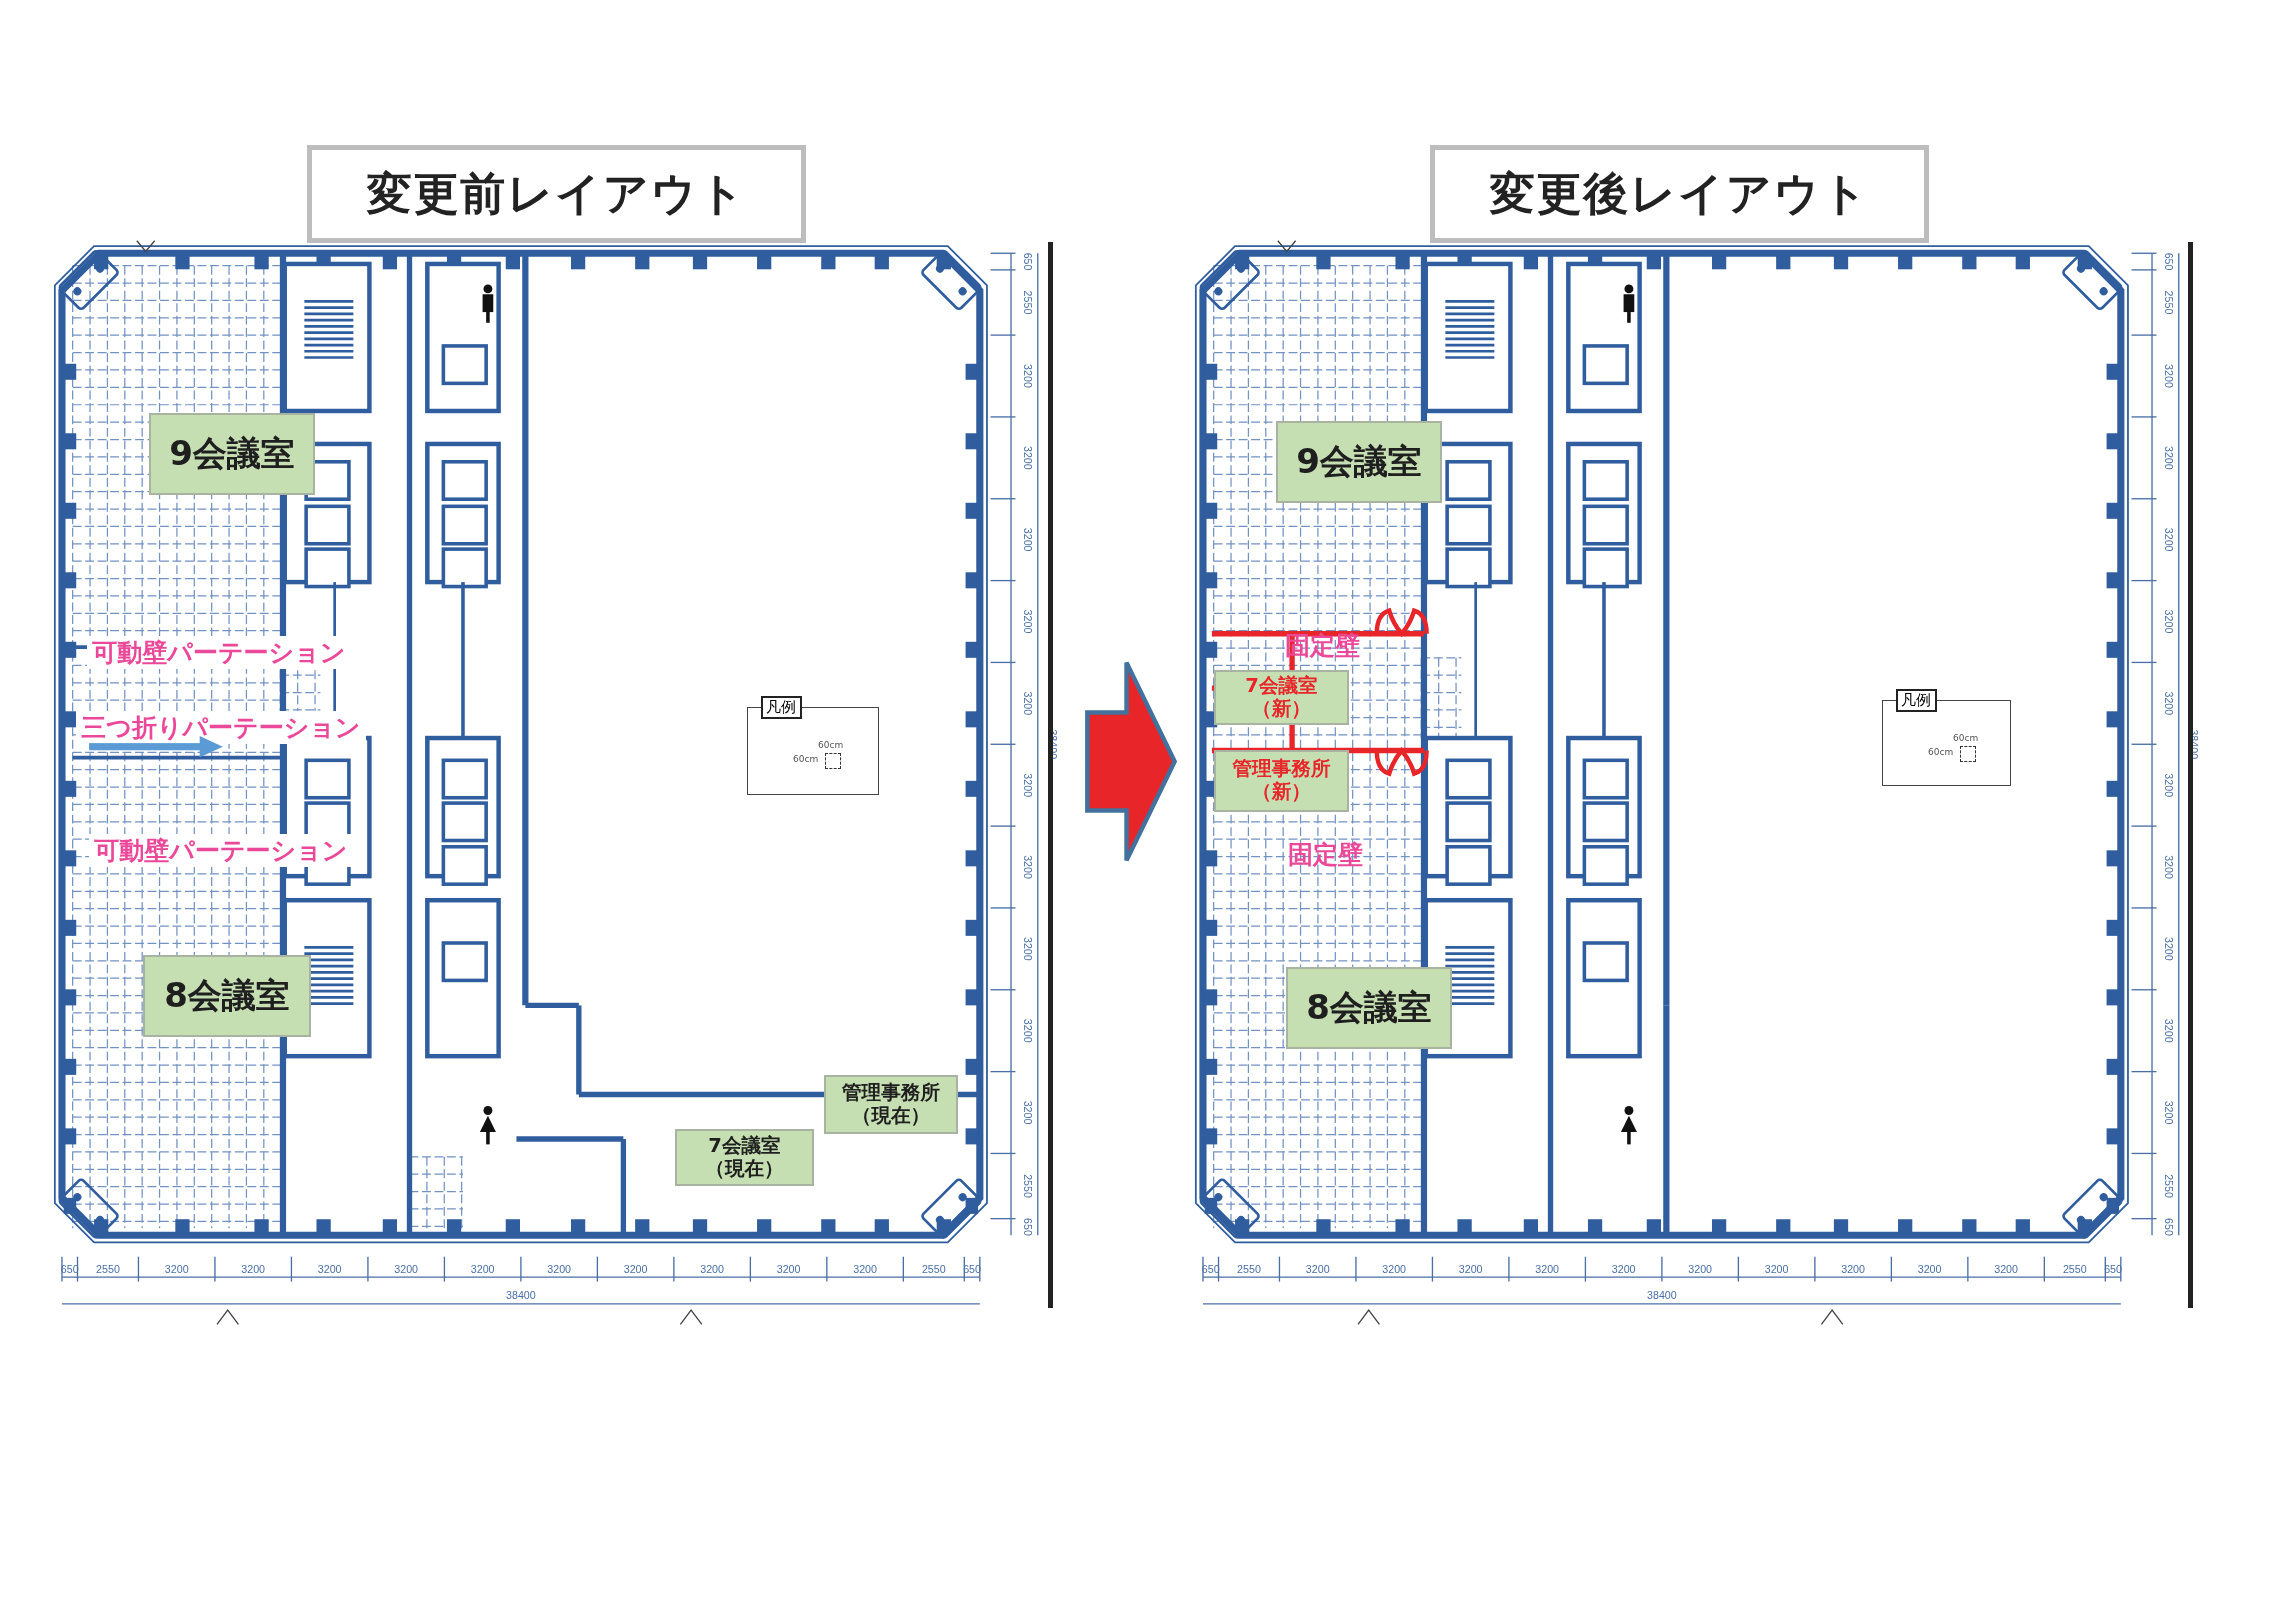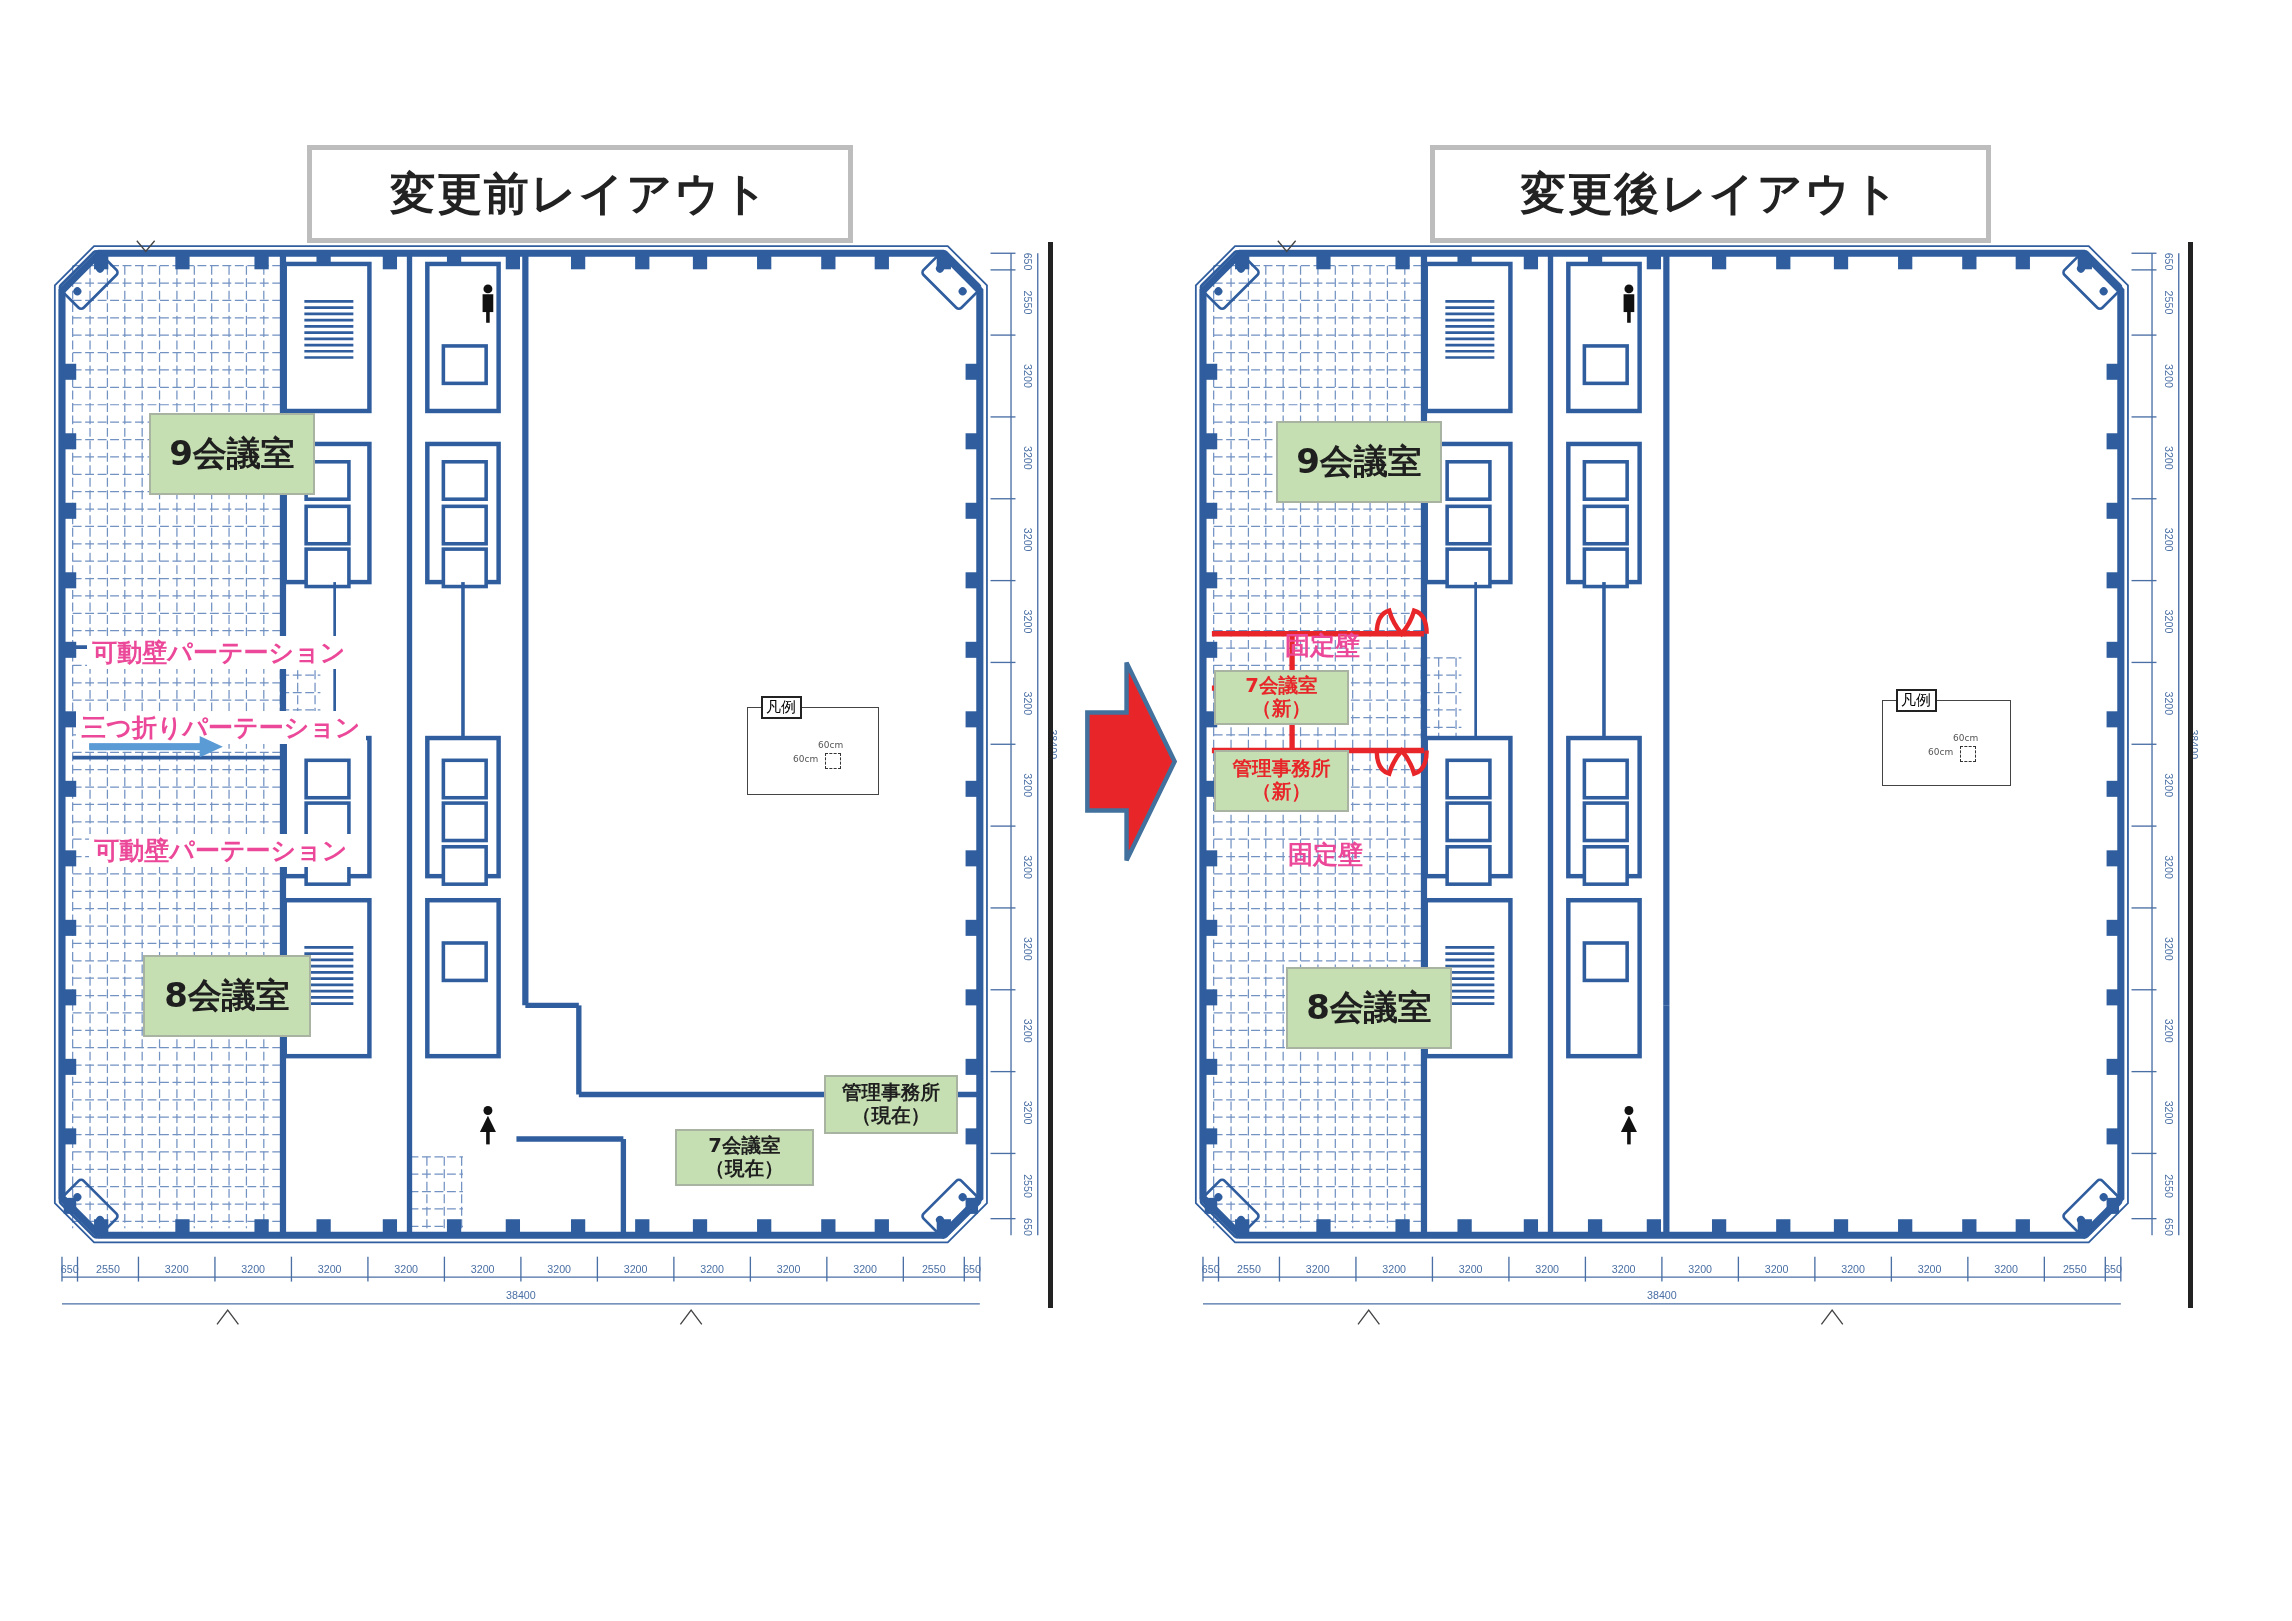--- a/index.html
+++ b/index.html
@@ -4,22 +4,22 @@
 <style>
   html, body { margin: 0; padding: 0; background: #ffffff; }
   body { width: 2293px; height: 1622px; position: relative; overflow: hidden;
          font-family: "DejaVu Sans", "Liberation Sans", sans-serif; }
   .title-box {
     position: absolute; background: #fff;
     border: 5.3px solid #bdbdbd; box-sizing: border-box;
     display: flex; align-items: center; justify-content: center;
     font-size: 45px; font-weight: bold; color: #222; letter-spacing: 1.8px;
   }
-  #title-before { left: 307px; top: 145px; width: 546px; height: 98px; }
-  #title-after  { left: 1430px; top: 145px; width: 561px; height: 98px; }
+  #title-before { left: 307px; top: 145px; width: 499px; height: 98px; }
+  #title-after  { left: 1430px; top: 145px; width: 499px; height: 98px; }
   .plan { position: absolute; }
   #plan-before { left: 53px; top: 239px; width: 1016px; height: 1105px; }
   #plan-after  { left: 1194px; top: 239px; width: 1016px; height: 1105px; }
   .plan svg { width: 100%; height: 100%; display: block; }
   .border-line { position: absolute; width: 5.3px; background: #222; }
   #border-before { left: 1048px; top: 242px; height: 1066px; }
   #border-after  { left: 2188px; top: 242px; height: 1066px; }
   .arrow { position: absolute; left: 1082px; top: 659px; width: 98px; height: 205px; }
   .arrow svg { width: 100%; height: 100%; }
   .label { position: absolute; box-sizing: border-box; display: flex; flex-direction: column;

